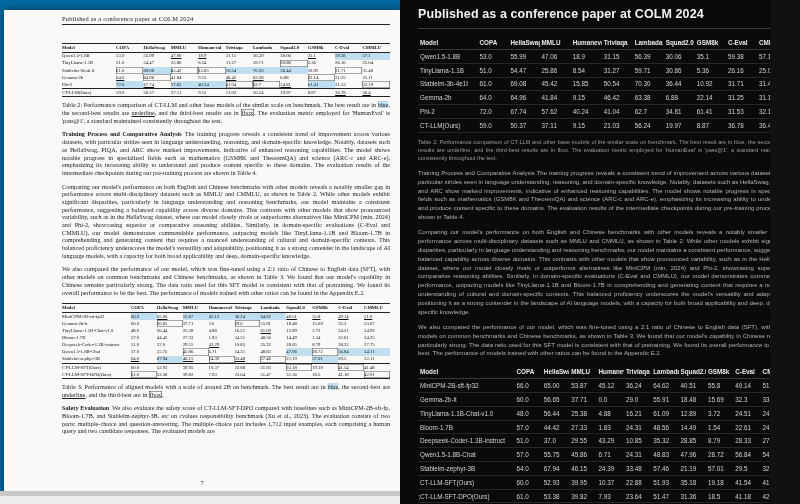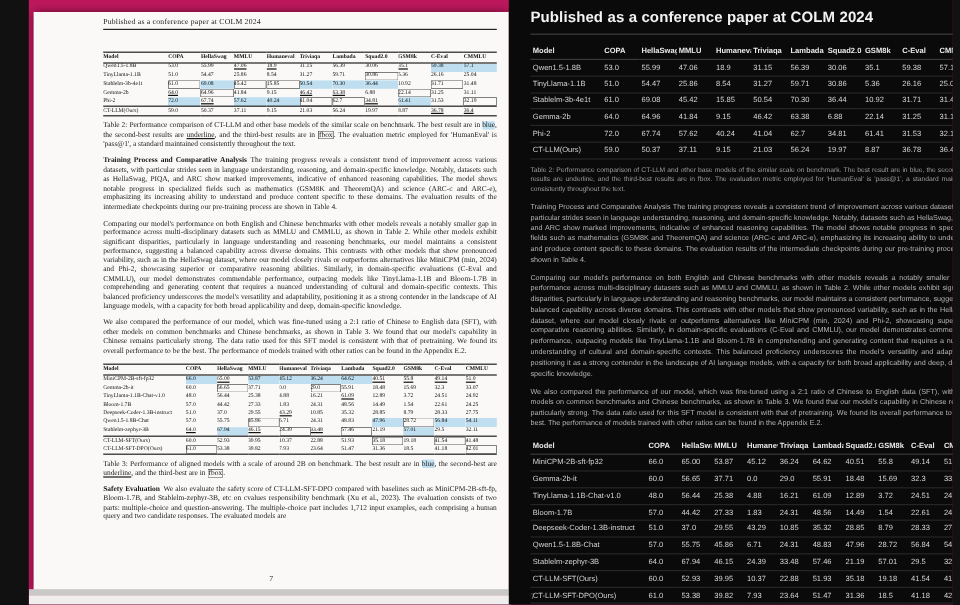--- a/index.html
+++ b/index.html
@@ -1,16 +1,16 @@
 <!DOCTYPE html>
 <html><head>
 <meta charset="utf-8">
 <style>
   html,body{margin:0;padding:0;background:#111;}
-  .canvas{position:relative;width:770px;height:504px;background:#be185d;overflow:hidden;margin-left:24px;}
+  .canvas{position:relative;width:770px;height:504px;background:#0369a1;overflow:hidden;}
 
   
   .page{position:absolute;box-sizing:border-box;overflow:hidden;}
   .page.light{
     left:4px;top:10px;width:396px;height:482px;
     background:#faf9f7;color:#1a1a1a;
     font-family:"Liberation Serif","DejaVu Serif",serif;
     padding:5px 10px 0 58px;
     box-shadow:0 0 8px rgba(0,0,0,.55);
   }

